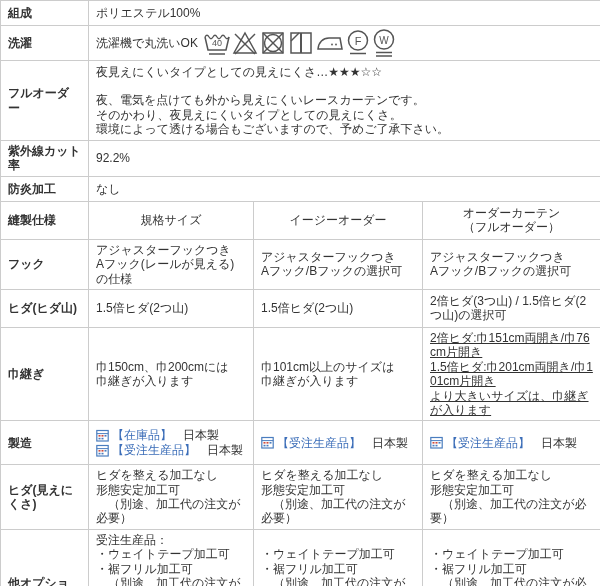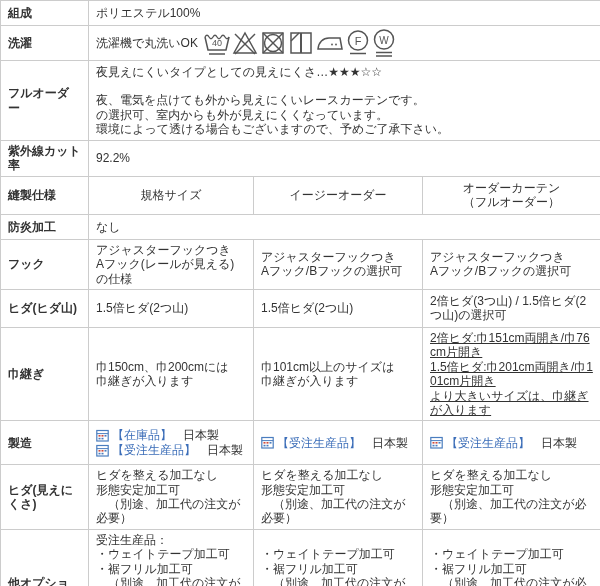--- a/index.html
+++ b/index.html
@@ -98,40 +98,40 @@
         </span>
       </div>
     </td>
   </tr>
 
   <tr style="height:80px">
     <td class="lbl">フルオーダー</td>
     <td colspan="3" class="pre">夜見えにくいタイプとしての見えにくさ…★★★☆☆
 
 夜、電気を点けても外から見えにくいレースカーテンです。
-の選択可、室内からも外が見えにくくなっています。
+そのかわり、夜見えにくいタイプとしての見えにくさ。
 環境によって透ける場合もございますので、予めご了承下さい。</td>
   </tr>
 
   <tr style="height:25px">
     <td class="lbl">紫外線カット率</td>
     <td colspan="3">92.2%</td>
+  </tr>
+
+  <tr style="height:25px">
+    <td class="lbl">防炎加工</td>
+    <td colspan="3">なし</td>
   </tr>
 
   <tr style="height:38px">
     <td class="lbl">縫製仕様</td>
     <td class="ctr pre">規格サイズ</td>
     <td class="ctr pre">イージーオーダー</td>
     <td class="ctr pre">オーダーカーテン
 （フルオーダー）</td>
-  </tr>
-
-  <tr style="height:25px">
-    <td class="lbl">防炎加工</td>
-    <td colspan="3">なし</td>
   </tr>
 
   <tr style="height:38px">
     <td class="lbl">フック</td>
     <td class="pre">アジャスターフックつき
 Aフック(レールが見える)の仕様</td>
     <td class="pre">アジャスターフックつき
 Aフック/Bフックの選択可</td>
     <td class="pre">アジャスターフックつき
 Aフック/Bフックの選択可</td>

